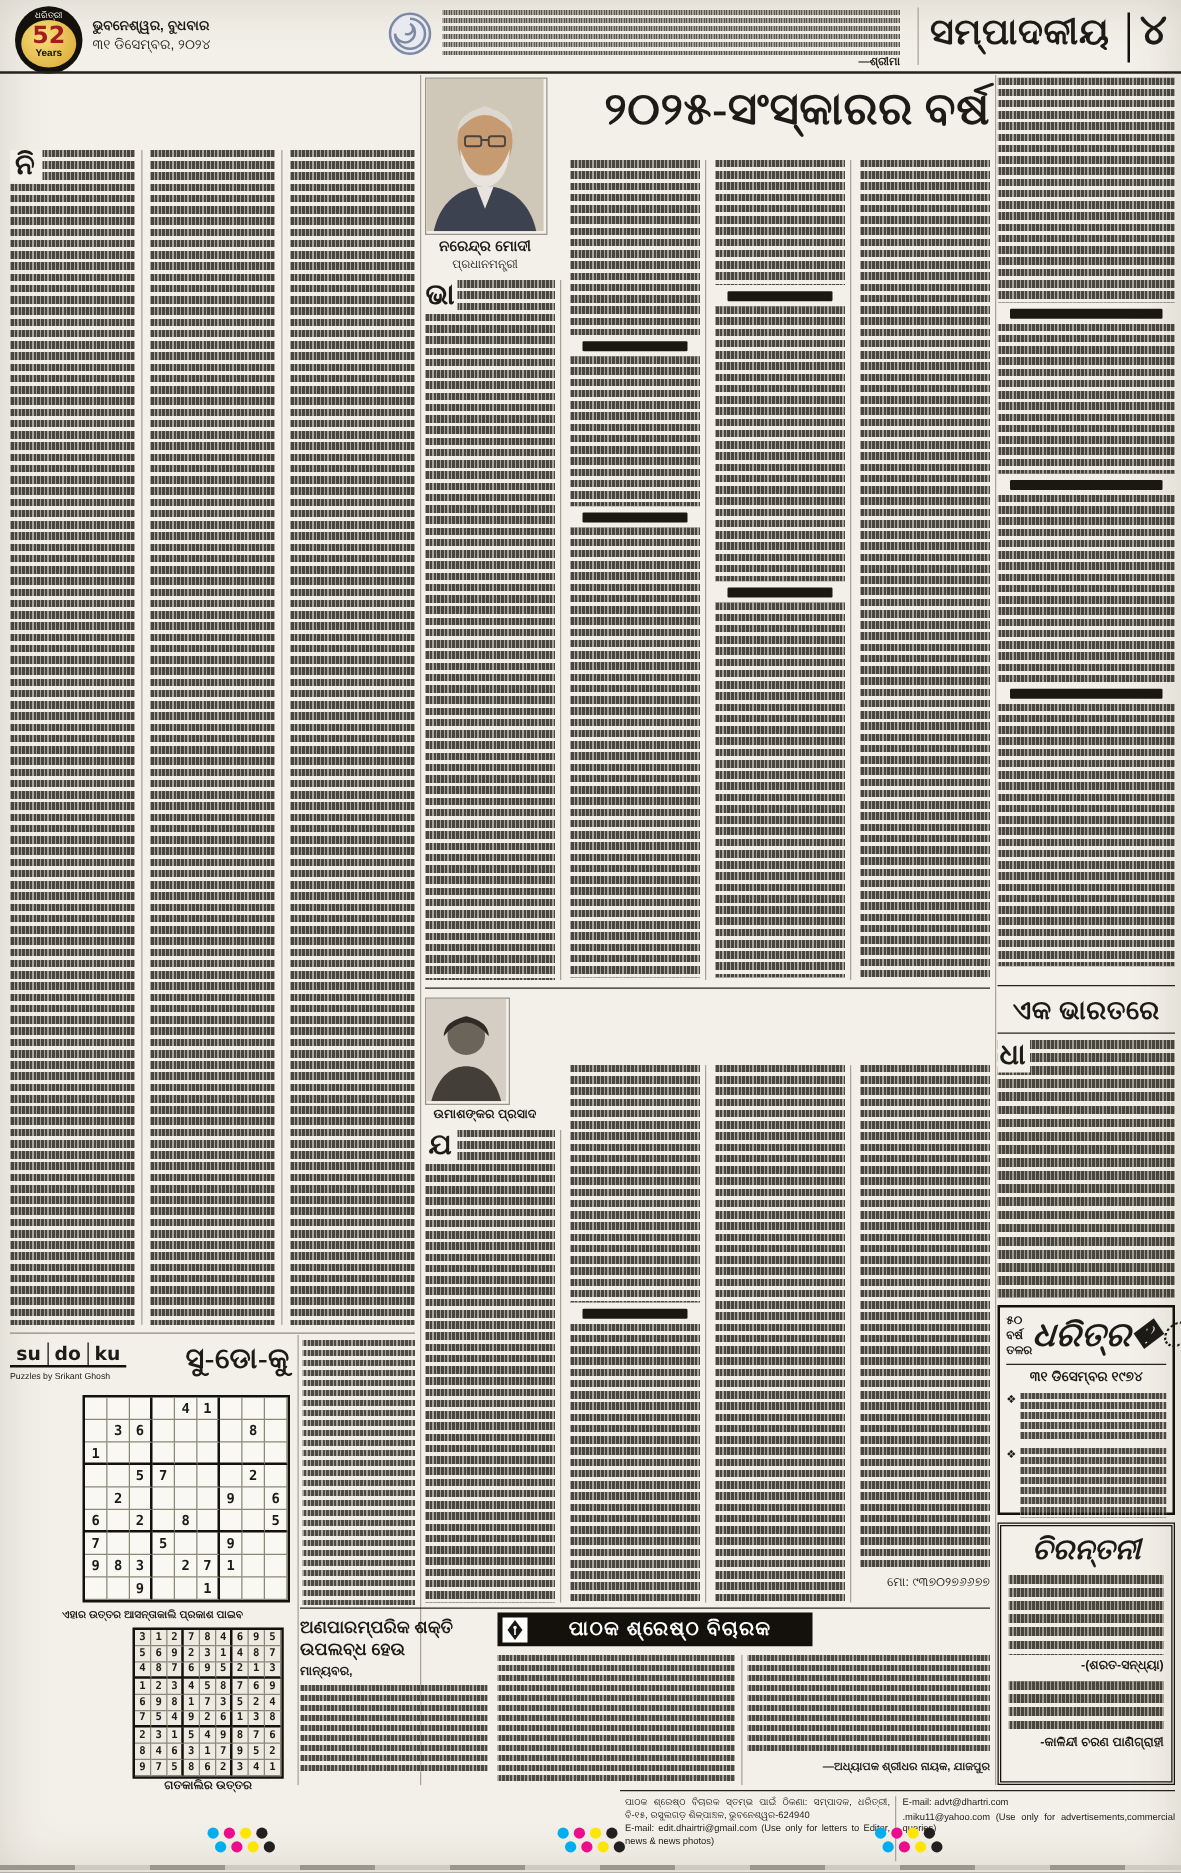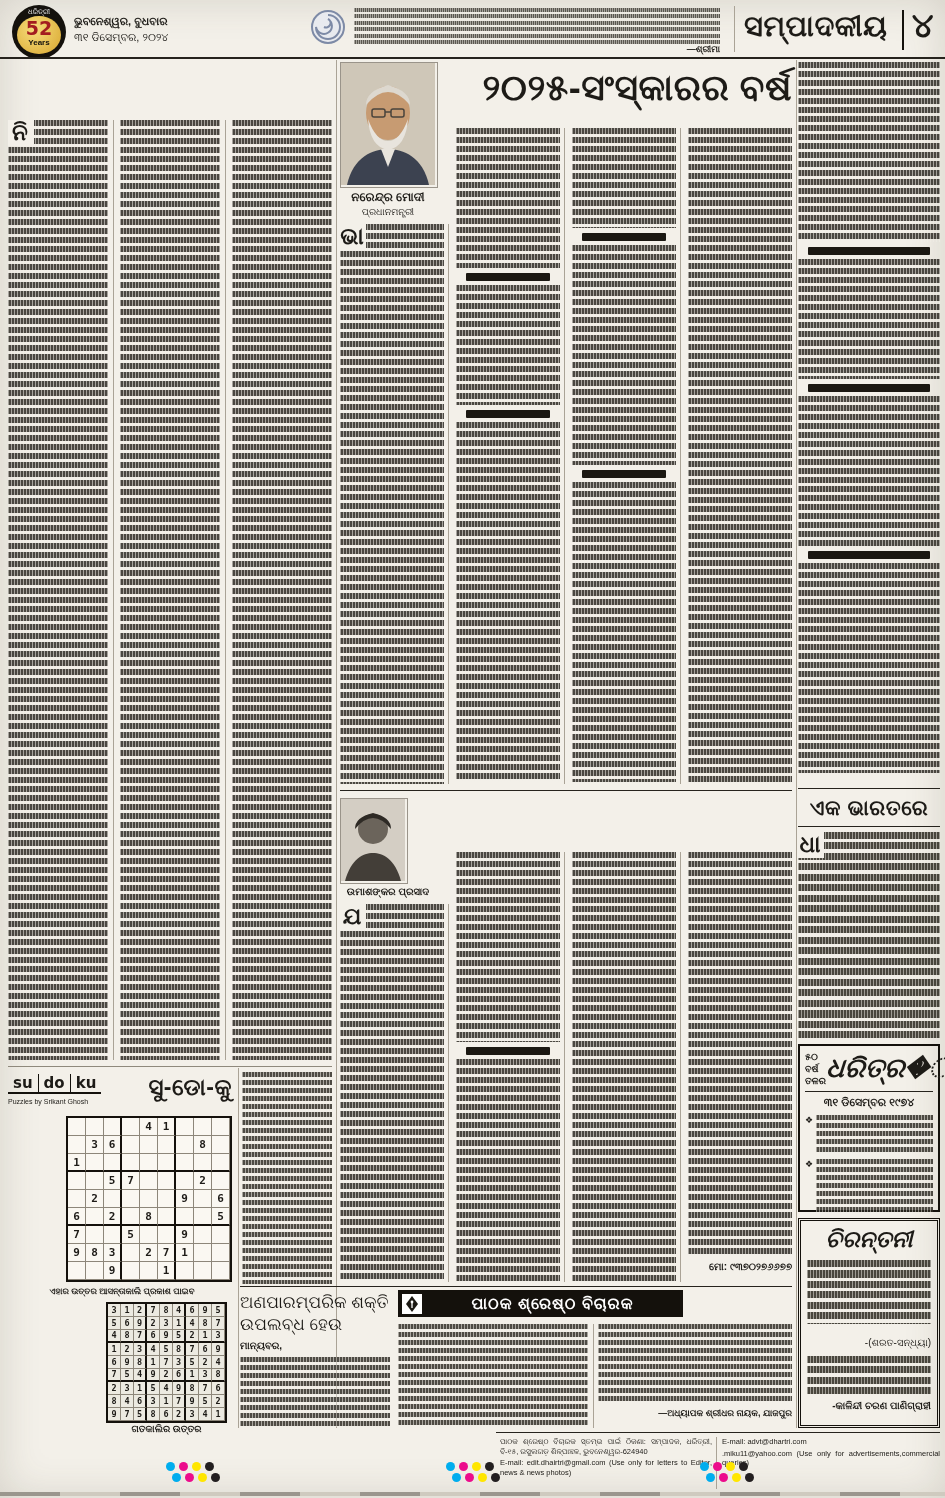--- a/index.html
+++ b/index.html
@@ -16,21 +16,21 @@
   .s11{background-image:repeating-linear-gradient(90deg,rgba(243,240,233,.5) 0 1px,rgba(243,240,233,0) 1px 3px),
       repeating-linear-gradient(180deg,#242118 0 7px,rgba(0,0,0,0) 7px 10.5px);}
   .s6{background-image:repeating-linear-gradient(90deg,rgba(243,240,233,.5) 0 1px,rgba(243,240,233,0) 1px 2px),
       repeating-linear-gradient(180deg,#3a372f 0 4px,rgba(0,0,0,0) 4px 6.5px);}
   .sub{height:8px;background:#1b1812;margin:5px 10px 4px;border-radius:1px;}
   .vr{position:absolute;width:1px;background:#aaa396;}
   .hr{position:absolute;height:2px;background:#26231d;}
   .hl{position:absolute;height:1px;background:#8f897c;}
   .dropcap{position:absolute;top:0;left:0;min-width:24px;height:25px;z-index:2;background:#f3f0e9;
            font:bold 23px/25px "DejaVu Sans",sans-serif;text-align:center;padding:0 2px 1px 0;}
-  .headline{font-family:Liberation Sans, sans-serif;font-weight:bold;letter-spacing:.5px;}
+  .headline{font-family:Liberation Serif, serif;font-weight:bold;letter-spacing:.5px;}
   
   .badge{width:54px;height:54px;border-radius:50%;background:#14110c;text-align:center;}
   .b-paper{color:#fff;font-size:7px;padding-top:3px;}
   .b-inner{position:absolute;left:5px;top:11px;width:44px;height:38px;border-radius:50%;
            background:radial-gradient(circle at 40% 35%,#f7dd7c,#d8a62e);}
   .b-num{position:absolute;left:0;top:13px;width:54px;font:bold 19px/20px "DejaVu Sans",sans-serif;color:#a31d20;}
   .b-label{position:absolute;left:0;top:33px;width:54px;font:bold 8px/9px "Liberation Sans",sans-serif;color:#14110c;}
   
   .sgrid{display:grid;border:2px solid #14110c;background:#faf8f2;}
   .pzg{grid-template-columns:repeat(9,18px);grid-template-rows:repeat(9,18px);}
@@ -172,34 +172,34 @@
   <div class="c" style="left:456px;top:852px;width:104px;height:430px;overflow:hidden">
     <div class="st s9" style="height:190px"></div>
     <div class="sub"></div>
     <div class="st s9" style="height:222px"></div>
   </div>
   <div class="vr" style="left:564px;top:852px;height:430px"></div>
   <div class="c st s9" style="left:572px;top:852px;width:104px;height:430px"></div>
   <div class="vr" style="left:680px;top:852px;height:430px"></div>
   <div class="c" style="left:688px;top:852px;width:104px;height:430px">
     <div class="st s9" style="height:404px"></div>
-    <div style="font-size:10px;font-weight:bold;text-align:right;margin-top:5px">ମୋ: ୯୩୭୦୨୭୬୬୭୭</div>
+    <div style="font-size:10px;font-weight:normal;text-align:right;margin-top:5px">ମୋ: ୯୩୭୦୨୭୬୬୭୭</div>
   </div>
 
   <div class="c st s8" style="left:242px;top:1072px;width:90px;height:212px"></div>
 
   <div class="hl" style="left:240px;top:1286px;width:552px;background:#26231d"></div>
 
   <div class="c" style="left:240px;top:1292px;width:150px">
-    <div style="font-size:17px;font-weight:normal;line-height:1.3">ଅଣପାରମ୍ପରିକ ଶକ୍ତି ଉପଲବ୍ଧ ହେଉ</div>
+    <div style="font-size:14px;font-weight:bold;line-height:1.3">ଅଣପାରମ୍ପରିକ ଶକ୍ତି ଉପଲବ୍ଧ ହେଉ</div>
     <div style="font-size:10px;font-weight:bold;margin-top:4px">ମାନ୍ୟବର,</div>
     <div class="st s8" style="height:70px;margin-top:5px"></div>
   </div>
 
-  <div class="c band" style="left:398px;top:1290px;width:285px;height:27px;padding-left:4px;box-sizing:border-box">
+  <div class="c band" style="left:398px;top:1290px;width:252px;height:27px;padding-left:4px;box-sizing:border-box">
     <span style="width:20px;height:20px;background:#fff;display:inline-flex;align-items:center;justify-content:center">
       <svg width="14" height="16" viewBox="0 0 14 16">
           <path d="M7,0 L13,8 L7,16 L1,8 Z" fill="#1b1812"></path>
           <line x1="7" y1="5" x2="7" y2="12" stroke="#fff" stroke-width="1.3"></line>
           <circle cx="7" cy="6" r="1.4" fill="#fff"></circle>
         </svg>
     </span>
     <span style="flex:1;text-align:center;font-weight:bold;font-size:16px;letter-spacing:1px">ପାଠକ ଶ୍ରେଷ୍ଠ ବିଚାରକ</span>
   </div>
 
@@ -230,21 +230,21 @@
     </div>
     <div style="display:flex;margin-top:6px">
       <span style="font-size:9px;margin-right:3px">❖</span>
       <div class="st s8" style="flex:1;height:56px"></div>
     </div>
   </div>
 
   <div class="c dboxed" style="left:798px;top:1218px;width:142px;height:210px;padding:6px">
     <div class="serifit" style="font-size:23px;text-align:center">ଚିରନ୍ତନୀ</div>
     <div class="st s11" style="height:64px;margin-top:7px"></div>
-    <div style="font-size:10px;font-weight:normal;text-align:right;margin-top:13px">-(ଶରତ-ସନ୍ଧ୍ୟା)</div>
+    <div style="font-size:10px;font-weight:bold;text-align:right;margin-top:3px">-(ଶରତ-ସନ୍ଧ୍ୟା)</div>
     <div class="st s11" style="height:40px;margin-top:7px"></div>
     <div style="font-size:10px;font-weight:bold;text-align:right;margin-top:4px">-କାଳିନ୍ଦୀ ଚରଣ ପାଣିଗ୍ରାହୀ</div>
   </div>
 
   <div class="c" style="left:8px;top:1072px;width:228px;height:356px">
     <div class="sudlogo" style="position:absolute;left:0;top:2px;display:flex;border-bottom:2px solid #14110c">
       <span>su</span>
       <span>do</span>
       <span>ku</span>
     </div>

